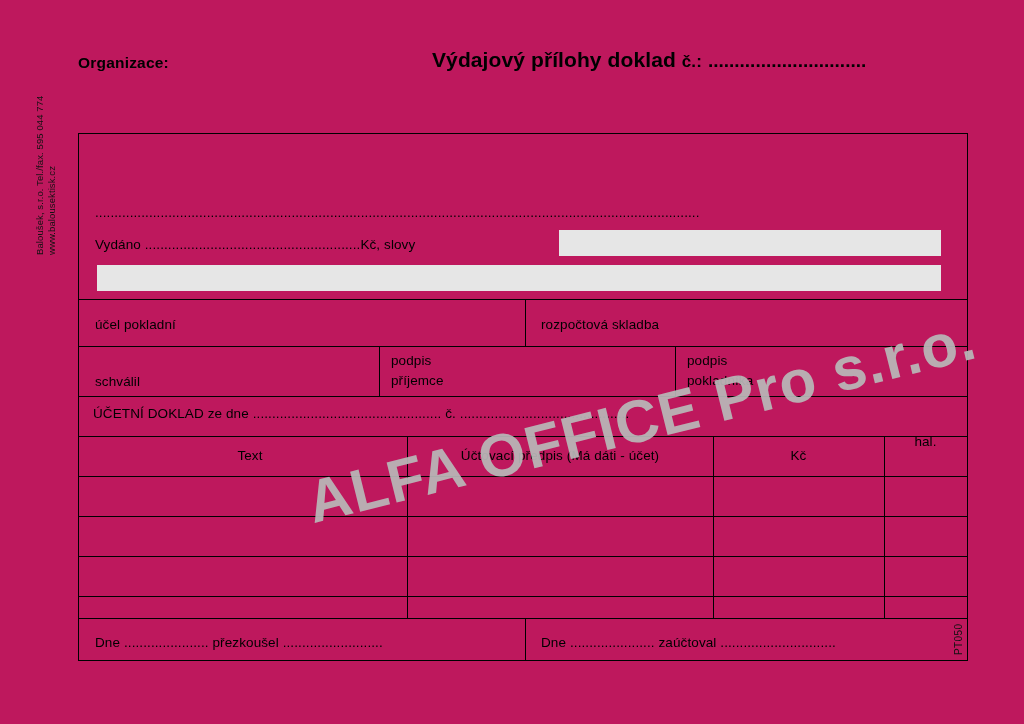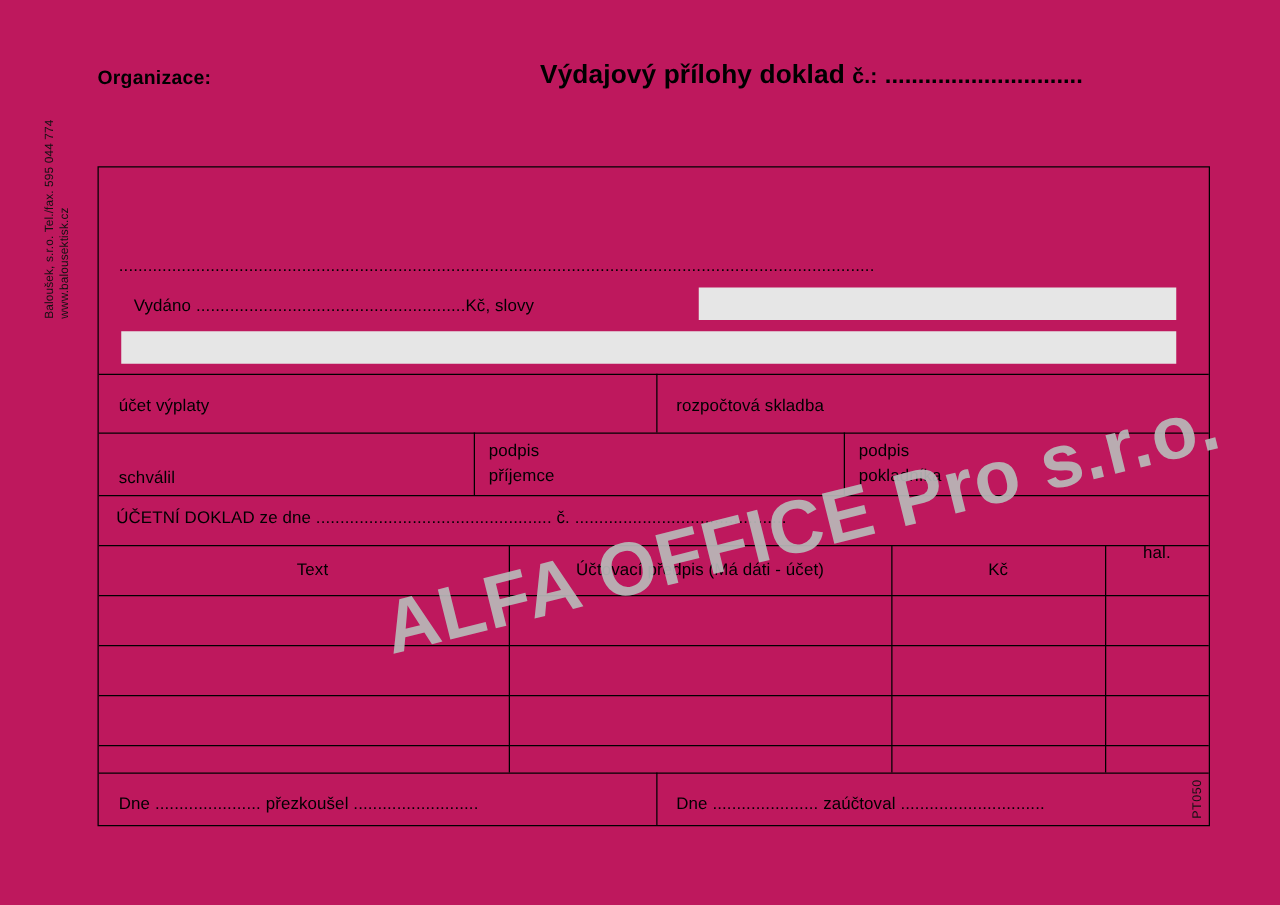--- a/index.html
+++ b/index.html
@@ -195,26 +195,26 @@
     <div class="vline" style="left:805px; top:302px; height:182px"></div>
 
     <div class="vline" style="left:446px; top:484px; height:42px"></div>
 
     <div class="grey-box" style="left:480px; top:96px; width:382px; height:26px"></div>
     <div class="grey-box" style="left:18px; top:131px; width:844px; height:26px"></div>
 
 
     <div class="cell-text" style="left:16px; top:71px;">.............................................................................................................................................................</div>
 
-    <div class="cell-text" style="left:16px; top:103px;margin-left:12px;">
+    <div class="cell-text" style="left:16px; top:103px;">
       <span>Vydáno</span>
       <span>........................................................Kč, slovy</span>
     </div>
 
-    <div class="cell-text" style="left:16px; top:183px;">účet výplaty</div>
+    <div class="cell-text" style="left:16px; top:183px;">účel pokladní</div>
     <div class="cell-text" style="left:462px; top:183px;">rozpočtová skladba</div>
 
     <div class="cell-text" style="left:16px; top:240px;">schválil</div>
     <div class="cell-text" style="left:312px; top:219px;">podpis</div>
     <div class="cell-text" style="left:312px; top:239px;">příjemce</div>
     <div class="cell-text" style="left:608px; top:219px;">podpis</div>
     <div class="cell-text" style="left:608px; top:239px;">pokladníka</div>
 
     <div class="cell-text" style="left:14px; top:272px;">
       <span class="b">ÚČETNÍ DOKLAD</span>

